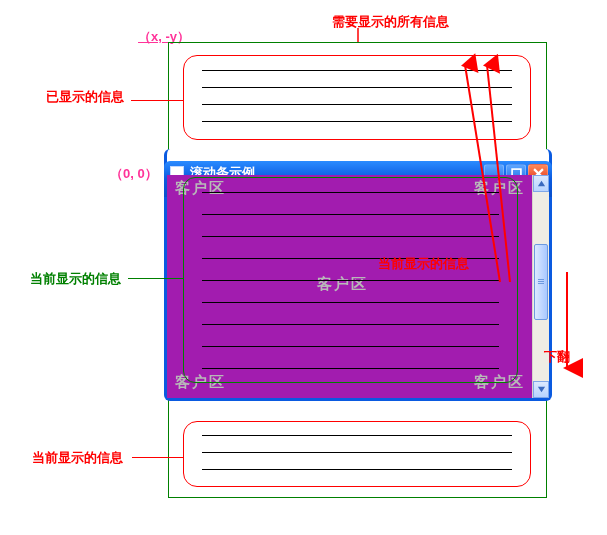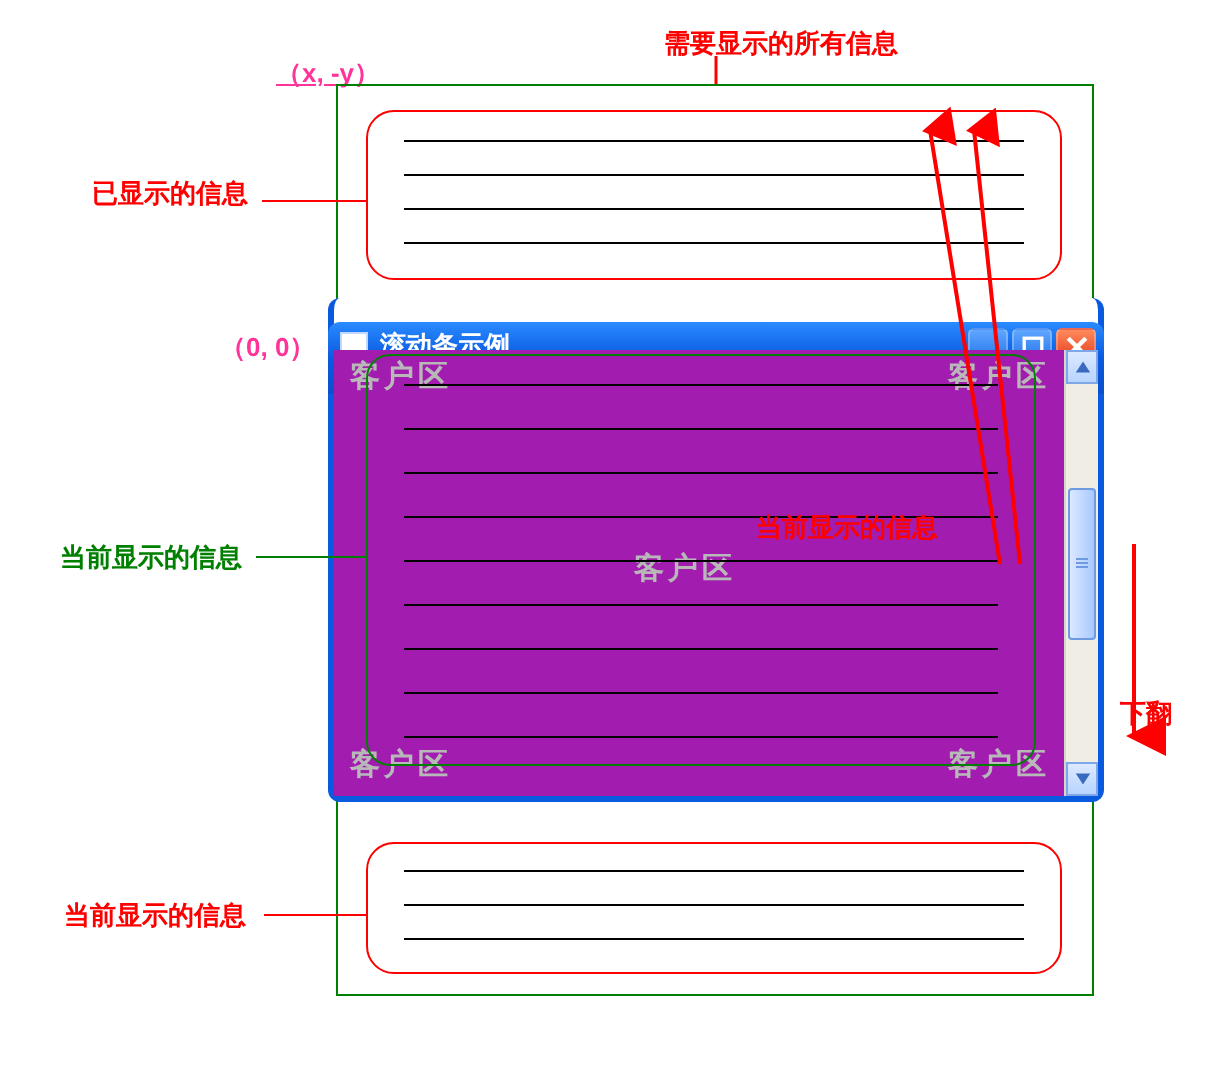--- a/index.html
+++ b/index.html
@@ -248,13 +248,13 @@
 </svg>
 
 <svg class="arrow-svg" style="left:557px; top:270px;" width="20" height="110">
   <defs>
     <marker id="ahd" markerWidth="10" markerHeight="10" refX="5" refY="8" orient="auto">
       <polygon points="0,0 10,0 5,10" fill="#ff0000"></polygon>
     </marker>
   </defs>
   <line x1="10" y1="2" x2="10" y2="98" stroke="#ff0000" stroke-width="2" marker-end="url(#ahd)"></line>
 </svg>
-<div class="abs red-text" style="left:560px; top:348px;">下翻</div>
+<div class="abs red-text" style="left:544px; top:348px;">下翻</div>
 
 </body></html>

